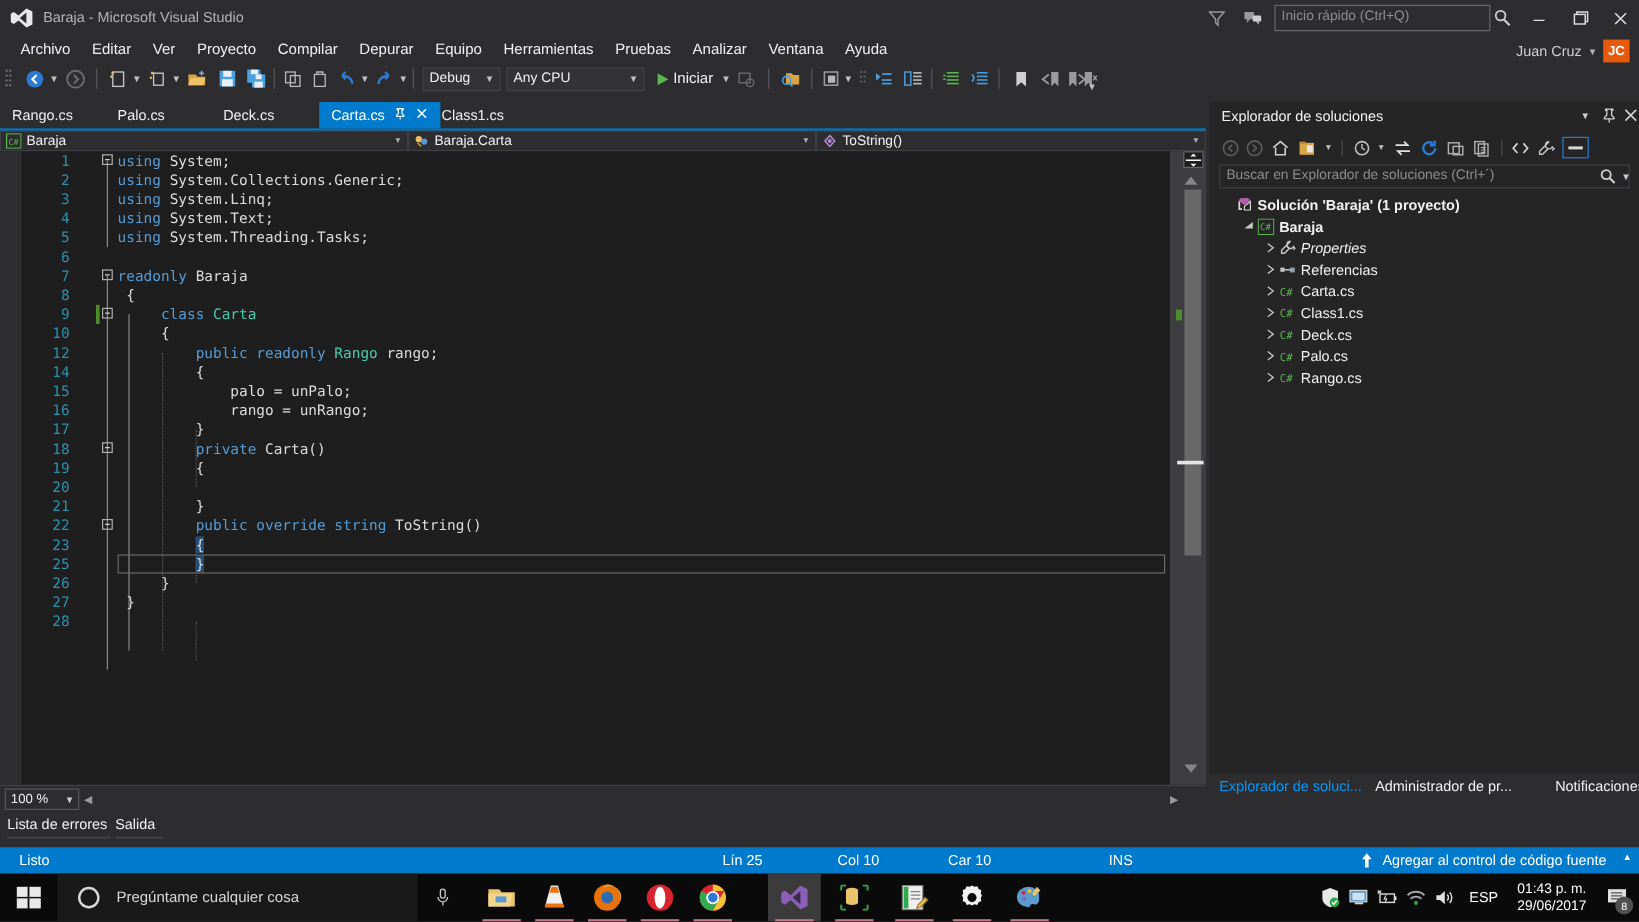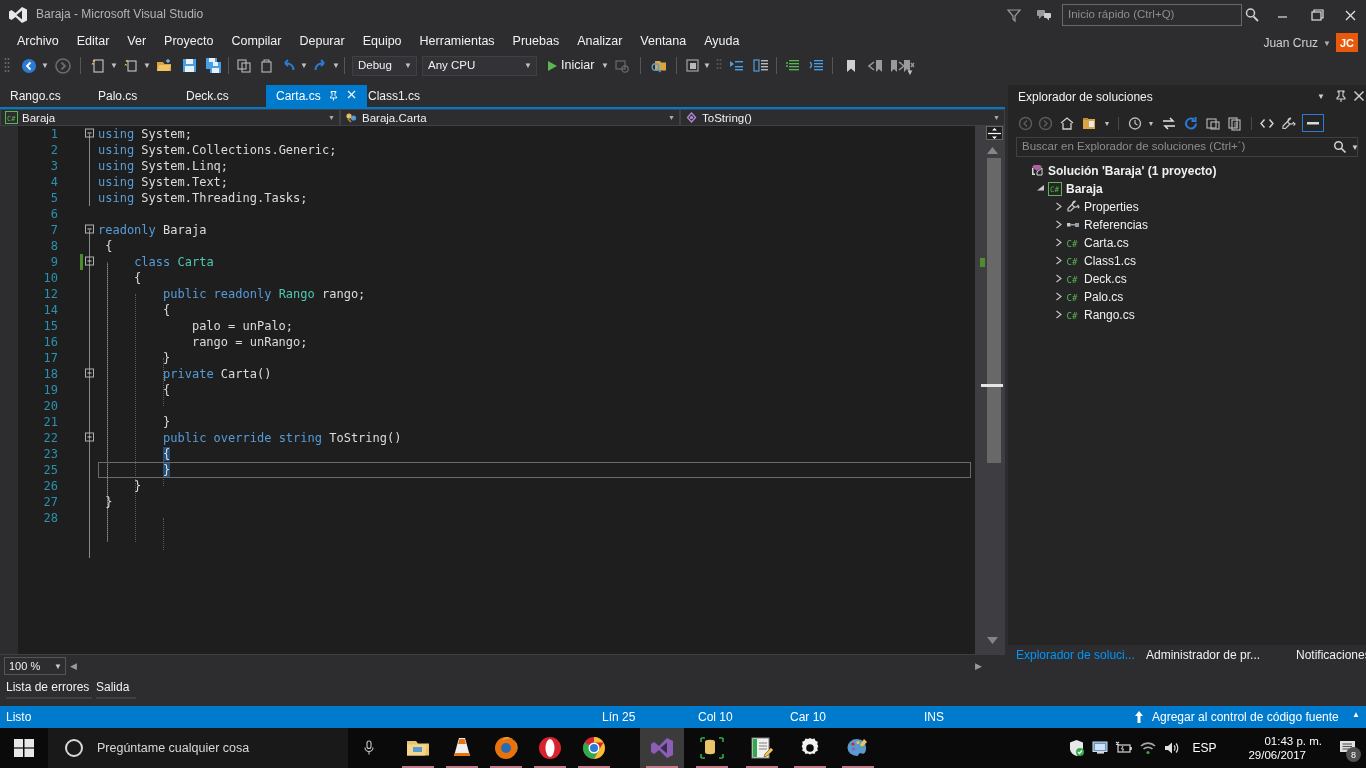--- a/index.html
+++ b/index.html
@@ -715,21 +715,21 @@
               <path d="M1 6.5 L8 6.5 L8 1 Z" fill="#c8c8c8"></path>
             </svg></span>
           <span class="se-icon">
             <svg width="14" height="14" viewBox="0 0 14 14">
               <rect x="0.5" y="0.5" width="13" height="13" fill="none" stroke="#5ab552" stroke-width="1"></rect>
               <text x="2" y="10" font-size="7.5" fill="#5ab552" font-family="monospace">C#</text>
             </svg>
           </span>
           <span class="se-label" style="font-weight: bold;">Baraja</span>
         </div>
-        <div class="se-row" style="padding-left: 44px;">
+        <div class="se-row" style="padding-left: 44px; font-style: italic;">
           <span class="se-arrow"><svg width="9" height="9" viewBox="0 0 9 9">
               <path d="M2.5 1 L7 4.5 L2.5 8" fill="none" stroke="#c8c8c8" stroke-width="1.1"></path>
             </svg></span>
           <span class="se-icon">
             <svg width="14" height="14" viewBox="0 0 14 14">
               <path d="M9.5 1 a3 3 0 1 0 2.5 4.5 L13 7 l-1.2 1.2 M9.5 1 L6.5 4 l-4.5 4.5 v2.5 h2.5 l4.5 -4.5" fill="none" stroke="#c8c8c8" stroke-width="1.2"></path>
             </svg>
           </span>
           <span class="se-label">Properties</span>
         </div>
@@ -804,21 +804,21 @@
       </div>
   </div>
 
   <div class="se-footer-tabs" id="seftabs">
       <div class="se-ftab" style="left: 8px; color: rgb(0, 151, 251);">Explorador de soluci...</div>
       <div class="se-ftab" style="left: 138px; color: rgb(241, 241, 241);">Administrador de pr...</div>
       <div class="se-ftab" style="left: 288px; color: rgb(241, 241, 241);">Notificaciones</div>
     </div>
 
   <div class="statusbar">
-    <span class="sb-item" style="left:6px;">Listo</span>
+    <span class="sb-item" style="left:16px;">Listo</span>
     <span class="sb-item" style="left:602px;">Lín 25</span>
     <span class="sb-item" style="left:698px;">Col 10</span>
     <span class="sb-item" style="left:790px;">Car 10</span>
     <span class="sb-item" style="left:924px;">INS</span>
     <span class="sb-item" style="left:1133px;">
       <svg width="12" height="14" viewBox="0 0 12 14">
           <path d="M6 1 L10 6 H7.5 V13 H4.5 V6 H2 Z" fill="#fff"></path>
         </svg>
     </span>
     <span class="sb-item" style="left:1152px;">Agregar al control de código fuente</span>
@@ -957,21 +957,21 @@
           </svg>
       </span>
       <span class="tray-icon">
         <svg width="18" height="16" viewBox="0 0 18 16">
             <path d="M2 6 h3 L9 2.5 v11 L5 10 H2 Z" fill="#e0e0e0"></path>
             <path d="M11 5.5 a3.5 3.5 0 0 1 0 5 M13 3.5 a6.5 6.5 0 0 1 0 9" stroke="#e0e0e0" stroke-width="1.2" fill="none"></path>
           </svg>
       </span>
       <span class="tray-lang">ESP</span>
       <span class="tray-clock">
-        <span style="display:block;margin-left:32px;">01:43 p. m.</span>
+        <span style="display:block;">01:43 p. m.</span>
         <span style="display:block;">29/06/2017</span>
       </span>
       <span class="tray-notif">
         <svg width="20" height="18" viewBox="0 0 20 18">
             <rect x="2" y="2" width="15" height="11" fill="#e0e0e0"></rect>
             <g stroke="#555" stroke-width="1.1">
               <line x1="4.5" y1="5" x2="14" y2="5"></line>
               <line x1="4.5" y1="7.5" x2="14" y2="7.5"></line>
               <line x1="4.5" y1="10" x2="11" y2="10"></line>
             </g>

